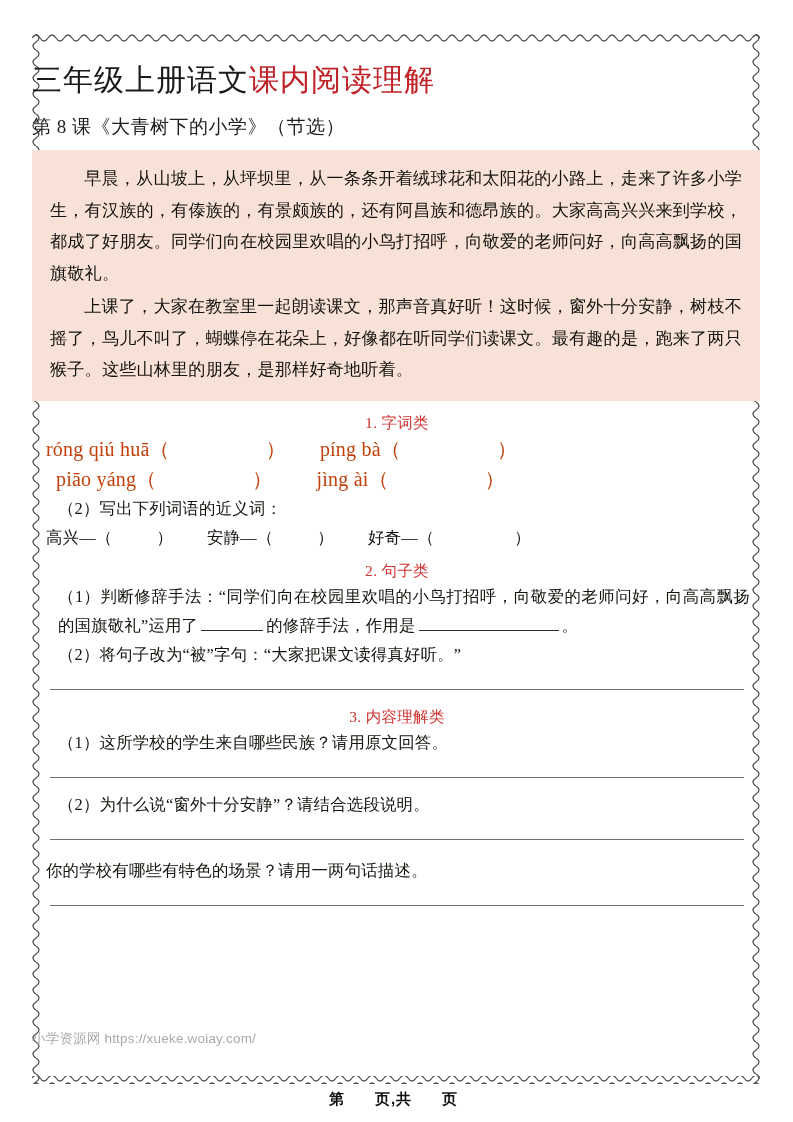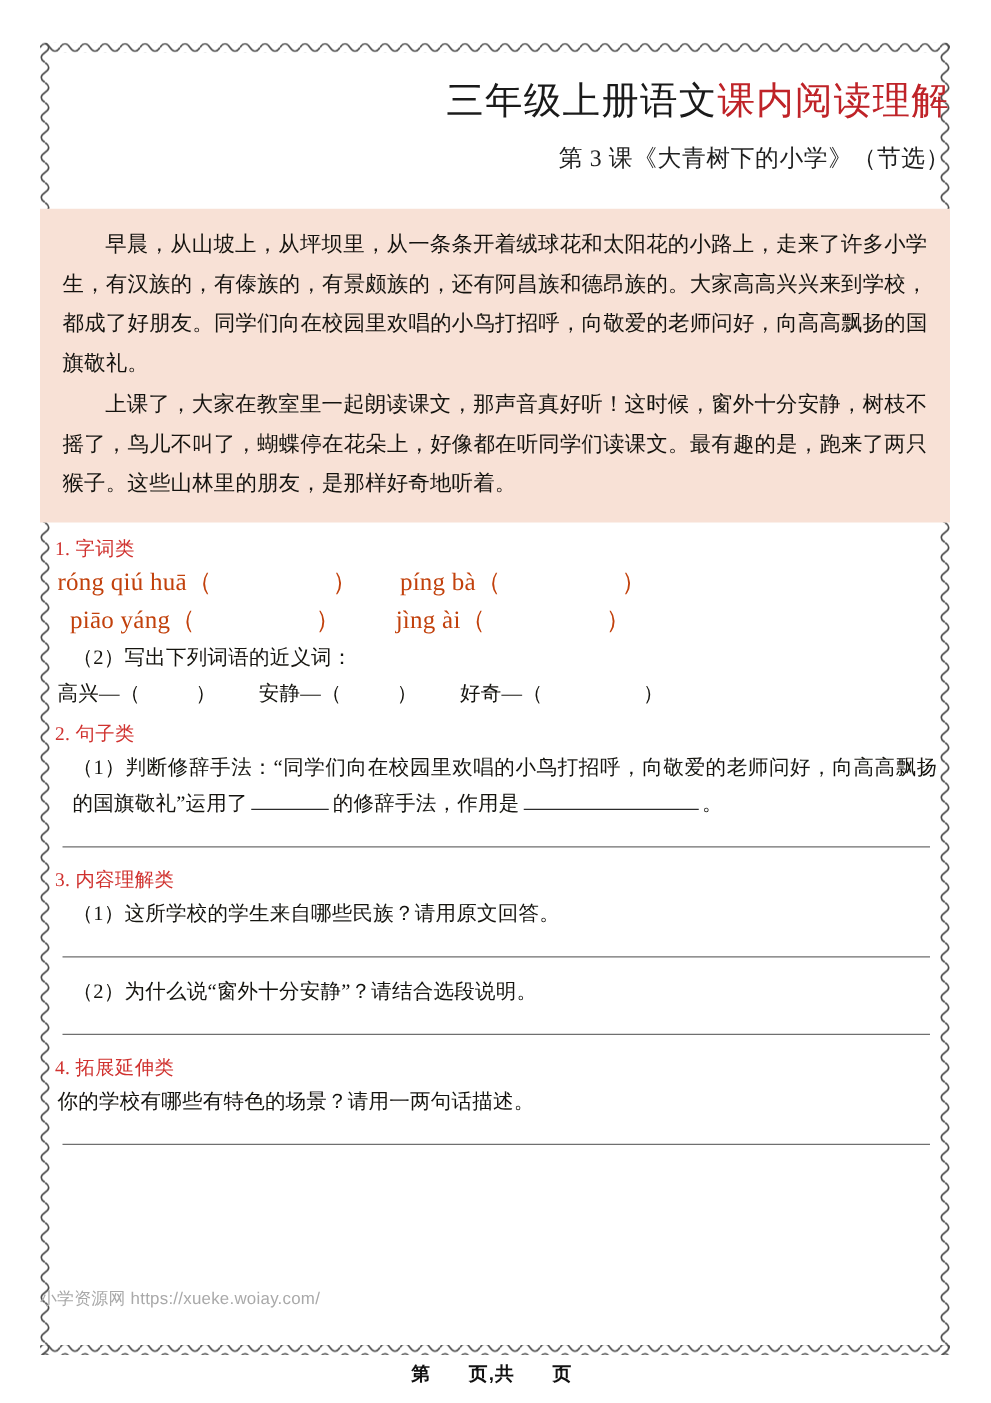--- a/index.html
+++ b/index.html
@@ -31,42 +31,42 @@
     position: absolute;
     left: 32px;
     top: 34px;
     width: 728px;
     height: 1050px;
     box-sizing: border-box;
   }
 
   
   .title-wrap {
-    text-align: right;
+    text-align: left;
     padding-top: 26px;
   }
   .main-title {
     font-size: 30px;
     letter-spacing: 1px;
     color: #1a1a1a;
     font-family: "Liberation Serif", "DejaVu Serif", serif;
     white-space: nowrap;
   }
   .main-title .accent { color: #bf2328; }
   .sub-title {
     margin-top: 13px;
     font-size: 19px;
     color: #1f1f1f;
     letter-spacing: 0.5px;
     white-space: nowrap;
   }
 
   
   .passage {
-    margin-top: 27px;
+    margin-top: 10px;
     background: #f8e1d6;
     padding: 13px 18px 15px 18px;
     box-sizing: border-box;
   }
   .passage p {
     margin: 0;
     font-size: 17.1px;
     line-height: 31.5px;
     color: #14130f;
     text-align: justify;
@@ -75,20 +75,21 @@
   }
   .passage p + p { margin-top: 2px; }
 
   
   .qsection { margin-top: 11px; padding: 0 10px 0 12px; }
   .sec-head {
     color: #d0322f;
     font-size: 15.5px;
     line-height: 22px;
     letter-spacing: 0.3px;
+    text-align: center;
   }
   .q-line {
     font-size: 16.4px;
     line-height: 29px;
     color: #15140f;
     letter-spacing: 0.2px;
     text-align: justify;
   }
   .q-indent { padding-left: 14px; }
   .q-body { padding-left: 2px; }
@@ -176,21 +177,21 @@
     <rect x="0" y="1042" width="728" height="8" fill="url(#waveH)"></rect>
     <rect x="0" y="0" width="8" height="1050" fill="url(#waveV)"></rect>
     <rect x="720" y="0" width="8" height="1050" fill="url(#waveV)"></rect>
   </svg>
 </div>
 
 <div id="content">
 
   <div class="title-wrap">
     <div class="main-title"><span>三年级上册语文</span><span class="accent">课内阅读理解</span></div>
-    <div class="sub-title">第 3 课《大青树下的小学》（节选）</div>
+    <div class="sub-title">第 8 课《大青树下的小学》（节选）</div>
   </div>
 
   <div class="passage">
     <p>早晨，从山坡上，从坪坝里，从一条条开着绒球花和太阳花的小路上，走来了许多小学生，有汉族的，有傣族的，有景颇族的，还有阿昌族和德昂族的。大家高高兴兴来到学校，都成了好朋友。同学们向在校园里欢唱的小鸟打招呼，向敬爱的老师问好，向高高飘扬的国旗敬礼。</p>
     <p>上课了，大家在教室里一起朗读课文，那声音真好听！这时候，窗外十分安静，树枝不摇了，鸟儿不叫了，蝴蝶停在花朵上，好像都在听同学们读课文。最有趣的是，跑来了两只猴子。这些山林里的朋友，是那样好奇地听着。</p>
   </div>
 
   <div class="qsection">
     <div class="sec-head">1. 字词类</div>
 
@@ -208,37 +209,37 @@
     <div class="q-line q-body">
       <span>高兴</span><span>—</span><span>（</span><span class="sp-md"></span><span>）</span><span class="sp-sm"></span><span>安静</span><span>—</span><span>（</span><span class="sp-md"></span><span>）</span><span class="sp-sm"></span><span>好奇</span><span>—</span><span>（</span><span class="sp-lg"></span><span>）</span>
     </div>
   </div>
 
   <div class="qsection" style="margin-top:8px;">
     <div class="sec-head">2. 句子类</div>
 
     <div class="q-line q-indent"><span>（1）判断修辞手法：“同学们向在校园里欢唱的小鸟打招呼，向敬爱的老师问好，向高高飘扬的国旗敬礼”运用了</span><span class="blank-short"></span><span>的修辞手法，作用是</span><span class="blank-long"></span><span>。</span></div>
 
+    <div class="q-line q-indent">（2）将句子改为“被”字句：“大家把课文读得真好听。”</div>
 
     <div class="answer-rule"></div>
   </div>
 
   <div class="qsection" style="margin-top:16px;">
     <div class="sec-head">3. 内容理解类</div>
 
     <div class="q-line q-indent">（1）这所学校的学生来自哪些民族？请用原文回答。</div>
     <div class="answer-rule"></div>
 
     <div class="gap-sm"></div>
     <div class="q-line q-indent">（2）为什么说“窗外十分安静”？请结合选段说明。</div>
     <div class="answer-rule"></div>
   </div>
 
   <div class="qsection" style="margin-top:16px;">
-    <div class="sec-head">4. 拓展延伸类</div>
     <div class="q-line q-body">你的学校有哪些有特色的场景？请用一两句话描述。</div>
     <div class="answer-rule"></div>
   </div>
 
   <div class="watermark">小学资源网 https://xueke.woiay.com/</div>
 </div>
 
 <div class="page-footer"><span>第</span><span class="pg-gap"></span><span>页,共</span><span class="pg-gap"></span><span>页</span></div>
 
 </body></html>

